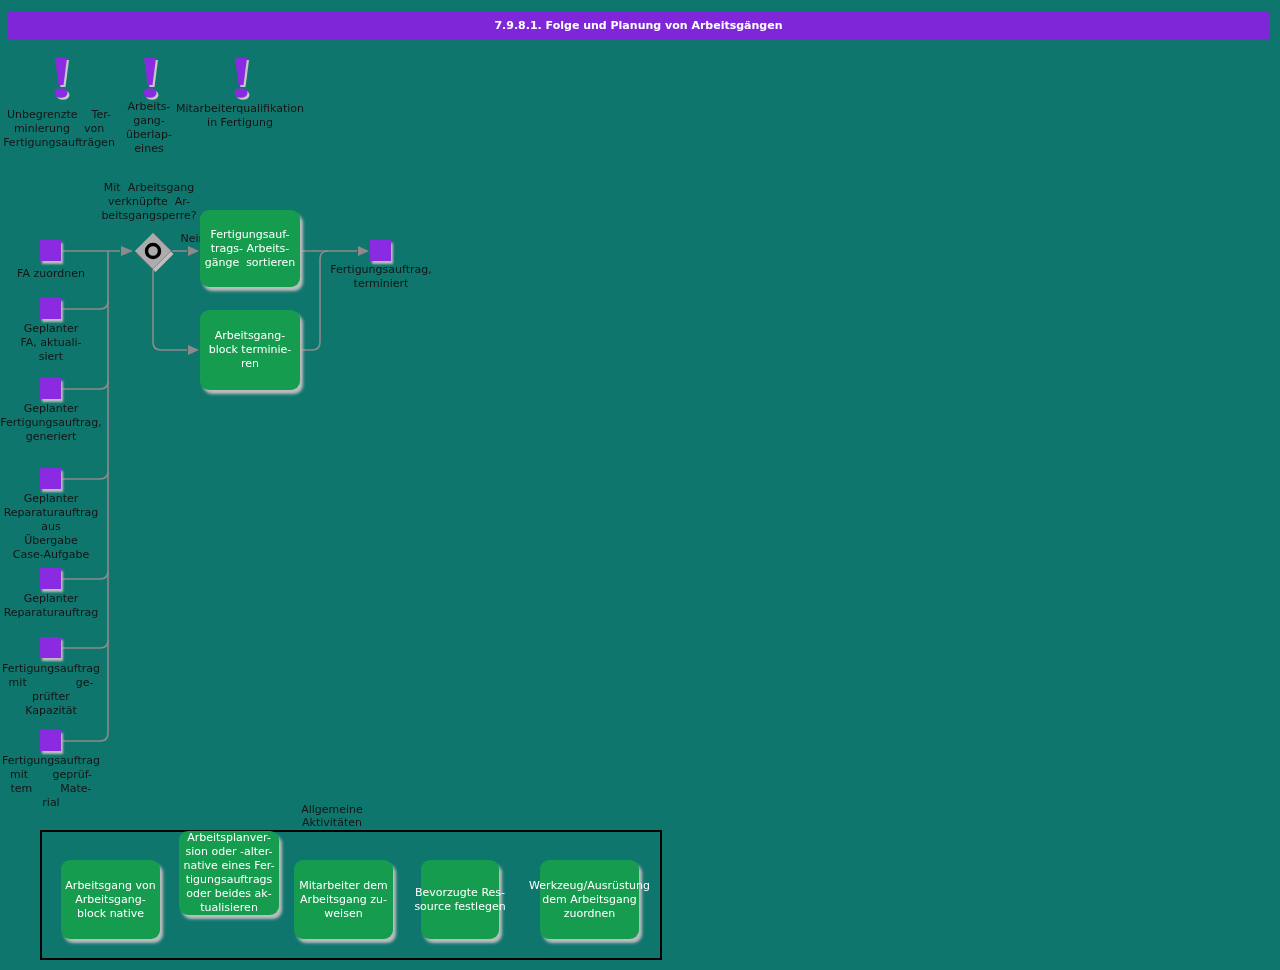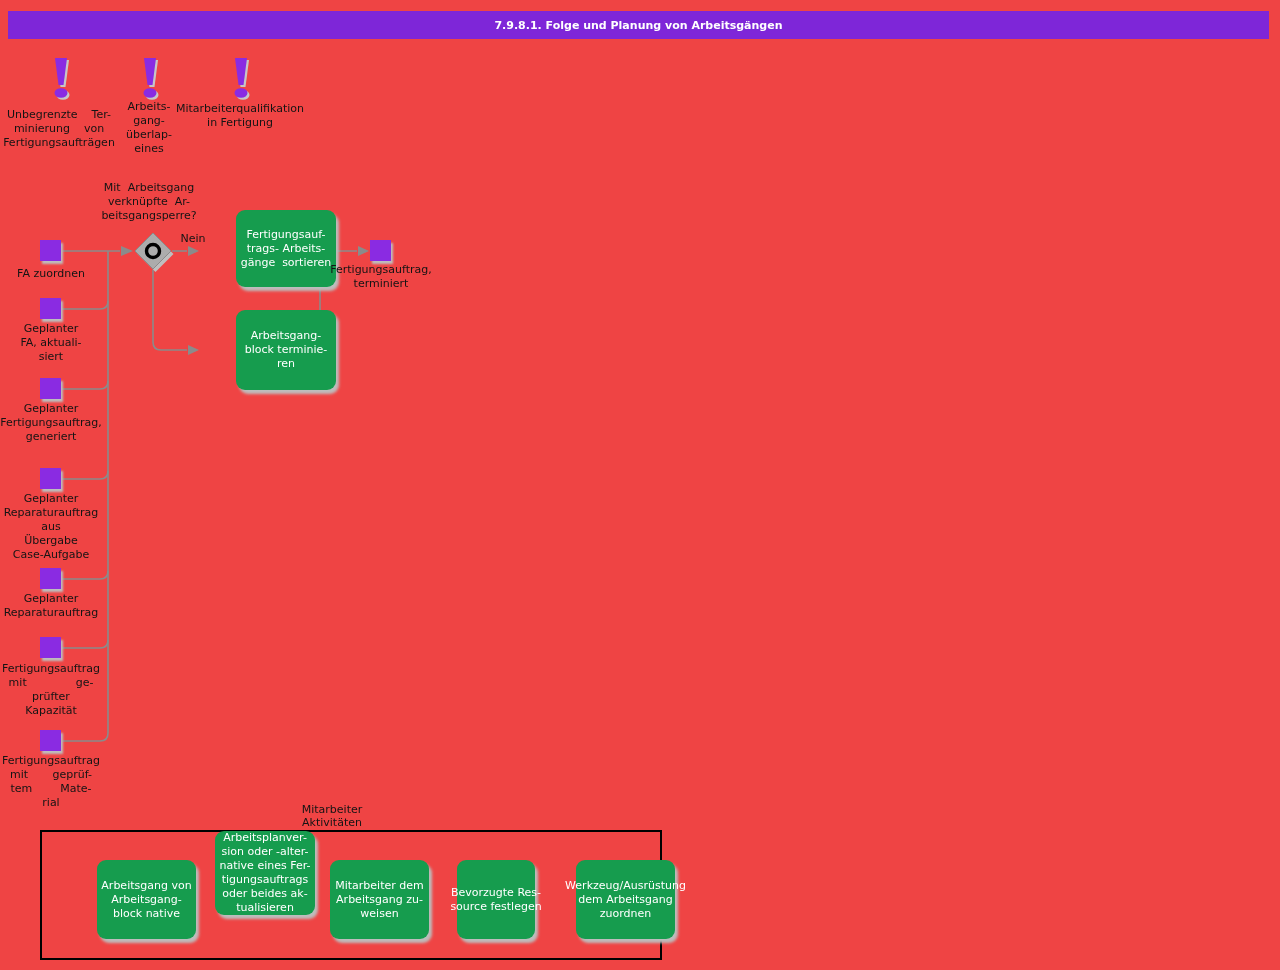--- a/index.html
+++ b/index.html
@@ -1,37 +1,37 @@
 <!DOCTYPE html>
 <html><head>
 <meta charset="utf-8">
 <style>
   html,body { margin:0; padding:0; background:#ffffff; }
   .canvas {
-    position:relative; width:1280px; height:970px; background:#ef4444;
+    position:relative; width:1280px; height:970px; background:#0f766e;
     font-family:"DejaVu Sans", "Liberation Sans", sans-serif; overflow:hidden;
   }
   .titlebar {
     position:absolute; left:8px; top:11px; width:1261px; height:28px;
     background:#7e26d8; color:#ffffff; font-size:11px; font-weight:bold;
     display:flex; align-items:center; justify-content:center;
   }
   .lbl {
     position:absolute; white-space:pre; text-align:center;
     font-size:11px; line-height:14px; color:#141414;
   }
   .event {
     position:absolute; width:21px; height:21px; background:#8a2be2;
     box-shadow:2px 3px 2px #bdbdbd;
   }
   .task {
     position:absolute; background:#169c4e; border-radius:9px;
     box-shadow:3px 4px 3px #bdbdbd; color:#ffffff;
     display:flex; align-items:center; justify-content:center;
-    font-size:11px; line-height:14px; text-align:center; white-space:pre;margin-left:36px;
+    font-size:11px; line-height:14px; text-align:center; white-space:pre;
   }
   .gbox { position:absolute; border:2px solid #000000; background:transparent; }
   svg.wires, svg.excl { position:absolute; pointer-events:none; }
 </style>
 </head>
 <body>
 
 <div class="canvas">
 
   <div class="titlebar">
@@ -139,21 +139,21 @@
   <div class="task" style="left:200px;top:310px;width:100px;height:80px">
     <span>Arbeitsgang-
 block terminie-
 ren</span>
   </div>
 
   <div class="event" style="left:370px;top:240px"></div>
   <div class="lbl" style="left:319px;top:263px;width:124px">Fertigungsauftrag,
 terminiert</div>
 
-  <div class="lbl" style="left:282px;top:803px;width:100px;line-height:13px">Mitarbeiter
+  <div class="lbl" style="left:282px;top:803px;width:100px;line-height:13px">Allgemeine
 Aktivitäten</div>
   <div class="gbox" style="left:40px;top:830px;width:618px;height:126px"></div>
 
   <div class="task" style="left:61px;top:860px;width:99px;height:79px">
     <span>Arbeitsgang von
 Arbeitsgang-
 block native</span>
   </div>
   <div class="task" style="left:179px;top:831px;width:100px;height:84px">
     <span>Arbeitsplanver-

